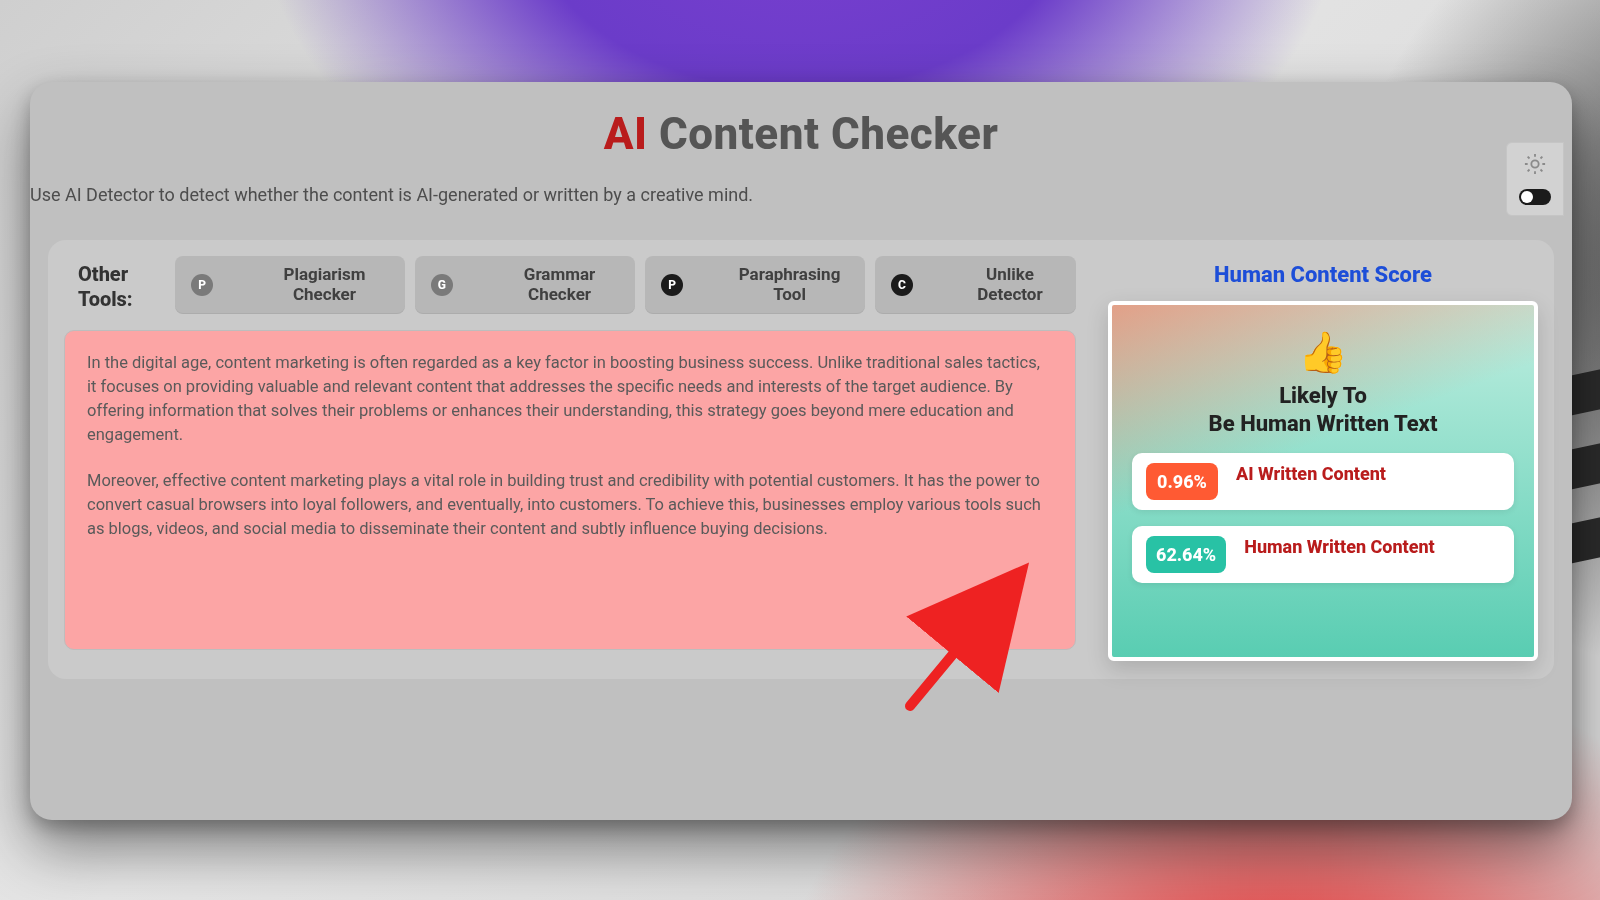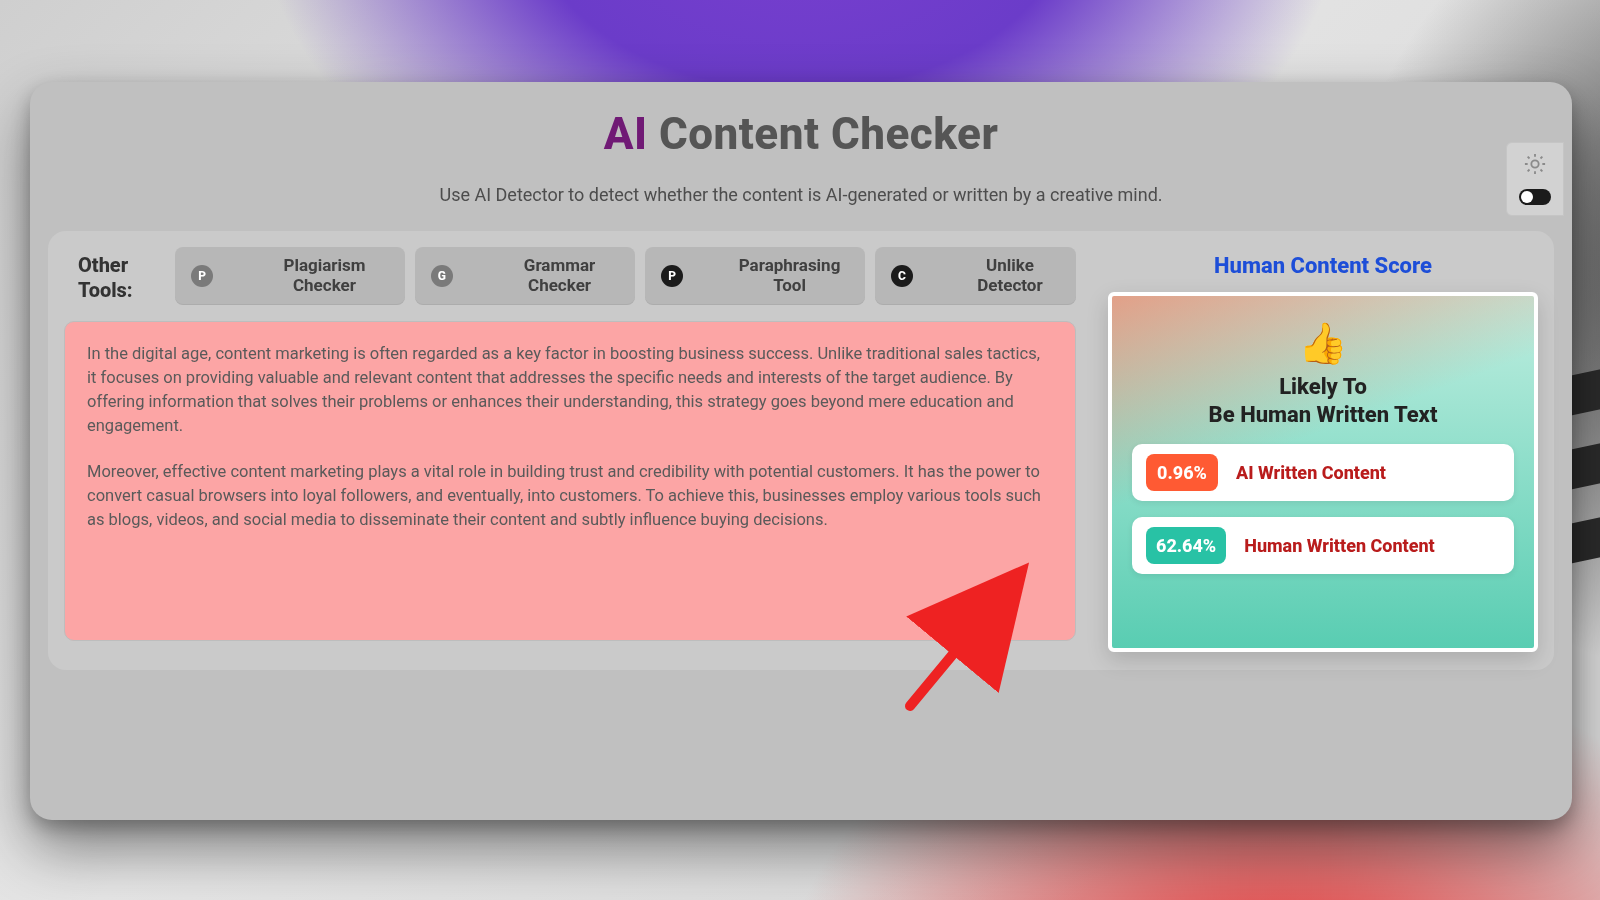--- a/index.html
+++ b/index.html
@@ -21,22 +21,22 @@
     position: absolute;
     top: 82px; left: 30px; right: 28px; bottom: 80px;
     background: #c0c0c0;
     border-radius: 22px;
     box-shadow: 0 28px 60px rgba(0,0,0,.45), 0 8px 18px rgba(0,0,0,.25);
     overflow: hidden;
   }
 
   .title-wrap { text-align:center; padding-top:26px; }
   .title { font-size:44px; font-weight:800; letter-spacing:.5px; color:#555; }
-  .title .ai { color:#701a75; }
-  .subtitle { text-align:center; font-size:18px; color:#4d4d4d; margin-top:24px; margin-bottom:26px; }
+  .title .ai { color:#b91c1c; }
+  .subtitle { text-align:left; font-size:18px; color:#4d4d4d; margin-top:24px; margin-bottom:35px; }
 
   .theme-box {
     position:absolute; top:60px; right:8px;
     width:58px; height:74px; background:#d2d2d2; border-radius:6px 0 0 6px;
     display:flex; flex-direction:column; align-items:center; justify-content:center; gap:10px;
     border:1px solid #c5c5c5;
   }
   .sun-icon svg { width:22px; height:22px; stroke:#8a8a8a; fill:none; }
   .toggle { width:32px; height:16px; background:#1b1b1b; border-radius:10px; position:relative; }
   .toggle::after { content:""; position:absolute; top:2px; left:2px; width:12px; height:12px; background:#fff; border-radius:50%; }
@@ -72,21 +72,21 @@
     border:4px solid #fff; border-radius:6px; padding:10px;
     background:
       linear-gradient(160deg, rgba(255,96,64,.55) 0%, rgba(255,96,64,0) 42%),
       linear-gradient(180deg, #bfeee0 0%, #59cdb2 100%);
     min-height:360px;
     box-shadow: 0 8px 22px rgba(0,0,0,.15);
   }
   .thumb { text-align:center; font-size:40px; margin-top:14px; }
   .verdict { text-align:center; font-size:22px; font-weight:800; color:#222; margin-top:6px; line-height:1.25; }
 
-  .row { background:#fff; border-radius:10px; margin:16px 10px 0; padding:10px 14px; display:flex; align-items:center; gap:18px; box-shadow: 0 2px 6px rgba(0,0,0,.08); }
+  .row { background:#fff; border-radius:10px; margin:16px 10px 0; padding:10px 14px; display:flex; align-items:flex-start; gap:18px; box-shadow: 0 2px 6px rgba(0,0,0,.08); }
   .pill { color:#fff; font-weight:800; font-size:18px; padding:8px 10px; border-radius:8px; min-width:72px; text-align:center; }
   .pill.orange { background:#ff5a33; }
   .pill.teal { background:#28c2a5; }
   .row .txt { font-size:18px; font-weight:800; color:#b91c1c; }
 
   .arrow { position:absolute; left:900px; top:596px; pointer-events:none; }
   .arrow svg { width:120px; height:120px; overflow:visible; }
 </style>
 </head>
 <body>

